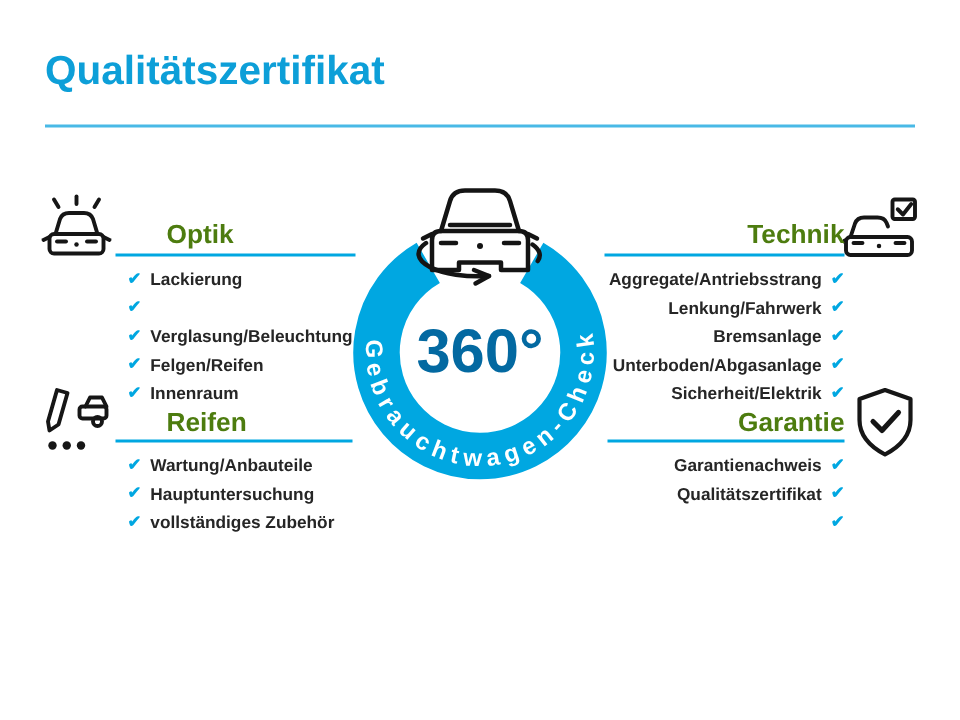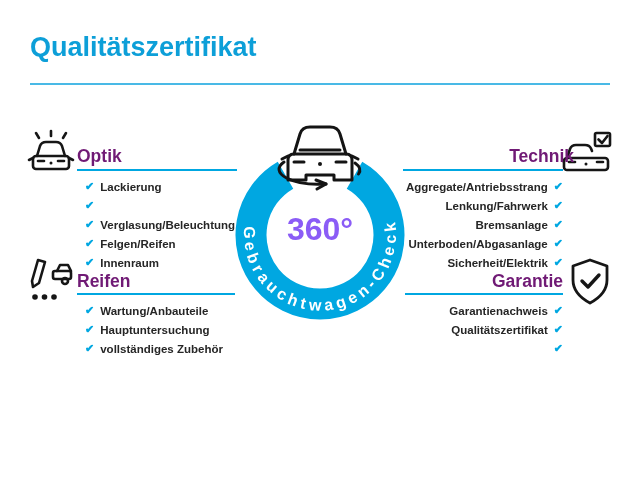--- a/index.html
+++ b/index.html
@@ -3,34 +3,34 @@
 <meta charset="utf-8">
 <style>
   html,body{margin:0;padding:0;background:#fff;}
   .stage{position:relative;width:640px;height:396px;background:#ffffff;
          font-family:"Liberation Sans",sans-serif;overflow:hidden;}
 
   .title{position:absolute;left:30px;top:32px;font-size:27px;font-weight:bold;
          color:#0d9fd8;letter-spacing:0;}
   .title-rule{position:absolute;left:30px;top:83px;width:580px;height:2px;background:#49b9e6;}
 
-  .sec-h{position:absolute;font-size:17.5px;font-weight:bold;color:#701a75;}
+  .sec-h{position:absolute;font-size:17.5px;font-weight:bold;color:#4d7c0f;margin-left:34px;}
   .sec-h.right{text-align:right;}
   .rule{position:absolute;height:2px;background:#00a7e1;}
 
   .items{position:absolute;list-style:none;margin:0;padding:0;}
   .items li{height:19px;display:flex;align-items:center;font-size:11.5px;
             font-weight:bold;color:#262626;white-space:nowrap;}
   .items.right li{justify-content:flex-end;}
   .chk{color:#00a7e1;font-size:11px;line-height:1;}
   .items.left  .chk{margin-right:6px;}
   .items.right .chk{margin-left:6px;}
 
   .degree{position:absolute;left:270px;top:211px;width:100px;text-align:center;
-          font-size:32px;font-weight:bold;color:#8b5cf6;}
+          font-size:41px;font-weight:bold;color:#0369a1;}
 
   .icon-svg{position:absolute;}
   .center-svg{position:absolute;left:232px;top:118px;}
 
   .vw-wordmark{position:absolute;left:95px;top:405px;font-size:15.5px;font-weight:bold;
                color:#0b2f63;line-height:20px;}
 </style>
 </head>
 <body>
 
@@ -82,21 +82,21 @@
       <rect x="33" y="4" width="15" height="13" rx="1.5"></rect>
       <path d="M36.5 10.5 L40 14 L45.5 7"></path>
       <path d="M5 29 L8 20 Q9.5 16 14 16 H23 Q27.5 16 29 19.5 L30 22"></path>
       <rect x="2" y="29" width="44" height="12" rx="3"></rect>
       <path d="M7 33 H13"></path>
         <path d="M35 33 H41"></path>
       <path d="M2 31 L0 32"></path>
     </g>
     <circle cx="24" cy="35" r="1.5" fill="#161616"></circle>
   </svg>
-  <div class="sec-h right" style="right:66px;top:146px">Technik</div>
+  <div class="sec-h right" style="right:77px;top:146px">Technik</div>
   <div class="rule" style="left:403px;top:169px;width:160px"></div>
   <ul class="items right" style="right:77px;top:177px;width:195px">
     <li>
         <span>Aggregate/Antriebsstrang</span>
         <span class="chk">✔</span>
       </li>
     <li>
         <span>Lenkung/Fahrwerk</span>
         <span class="chk">✔</span>
       </li>

